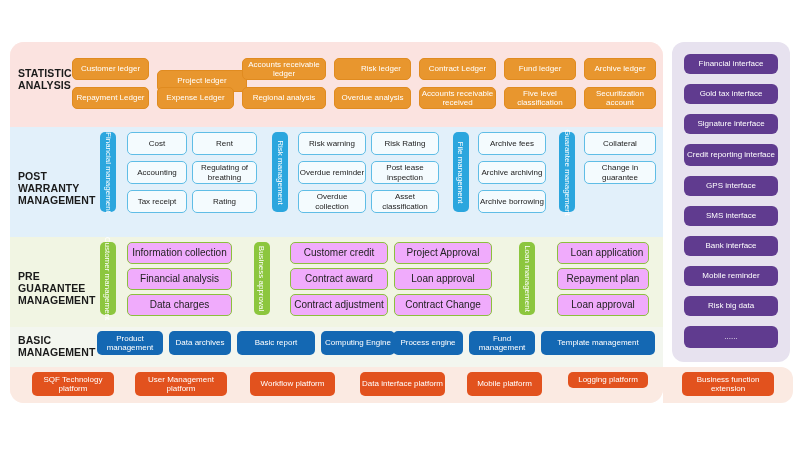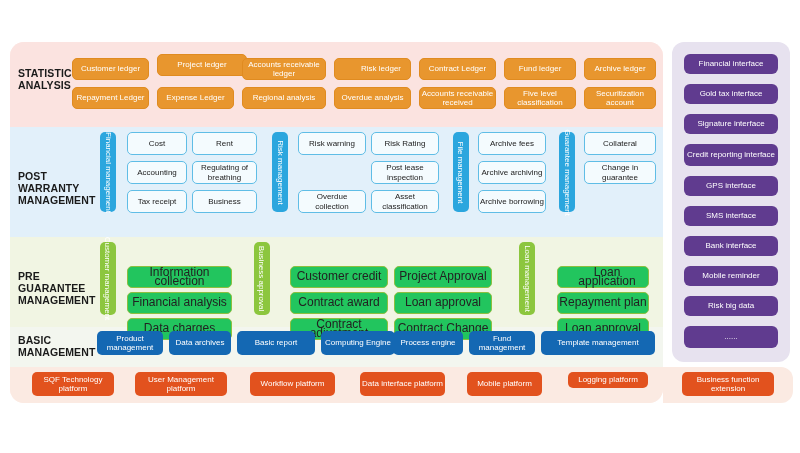--- a/index.html
+++ b/index.html
@@ -27,22 +27,22 @@
         justify-content:center;text-align:center;line-height:9.5px;
         box-sizing:border-box;}
 
   .orange{background:#e8962e;color:#ffffff;font-size:8px;
           border:1px solid #e08b20;}
   .blue-solid{background:#1468b3;color:#ffffff;font-size:8px;}
   .red{background:#e2521e;color:#ffffff;font-size:8px;}
 
   .card-blue{background:#f4fbfe;color:#222;font-size:8px;
              border:1px solid #5fbde6;border-radius:5px;}
-  .card-green{background:#22c55e;color:#222;font-size:12px;
-              border:1px solid #8cbf3f;border-radius:5px;margin-top:24px;}
+  .card-green{background:#f0abfc;color:#222;font-size:10px;
+              border:1px solid #8cbf3f;border-radius:5px;}
 
   
   .vtab{position:absolute;border-radius:5px;color:#fff;font-size:8px;
         display:flex;align-items:center;justify-content:center;}
   .vtab span{transform:rotate(90deg);white-space:nowrap;display:block;
              text-align:center;line-height:9px;}
   .vtab-blue{background:#2ba6de;}
   .vtab-green{background:#8cc63e;}
 
   
@@ -77,21 +77,21 @@
     <div class="row-label" style="top:228px;width:90px;">
       <div>PRE GUARANTEE</div>
       <div>MANAGEMENT</div>
     </div>
     <div class="row-label" style="top:292px;">
       <div>BASIC</div>
       <div>MANAGEMENT</div>
     </div>
 
     <div class="pill orange" style="left:62px;top:16px;width:77px;height:22px;">Customer ledger</div>
-    <div class="pill orange" style="left:147px;top:12px;width:90px;height:22px;">Project ledger</div>
+    <div class="pill orange" style="left:147px;top:28px;width:90px;height:22px;">Project ledger</div>
     <div class="pill orange" style="left:232px;top:16px;width:84px;height:22px;">Accounts receivable ledger</div>
     <div class="pill orange" style="left:324px;top:16px;width:77px;height:22px;padding-left:17px;">Risk ledger</div>
     <div class="pill orange" style="left:409px;top:16px;width:77px;height:22px;">Contract Ledger</div>
     <div class="pill orange" style="left:494px;top:16px;width:72px;height:22px;">Fund ledger</div>
     <div class="pill orange" style="left:574px;top:16px;width:72px;height:22px;">Archive ledger</div>
 
     <div class="pill orange" style="left:62px;top:45px;width:77px;height:22px;">Repayment Ledger</div>
     <div class="pill orange" style="left:147px;top:45px;width:77px;height:22px;">Expense Ledger</div>
     <div class="pill orange" style="left:232px;top:45px;width:84px;height:22px;">Regional analysis</div>
     <div class="pill orange" style="left:324px;top:45px;width:77px;height:22px;">Overdue analysis</div>
@@ -100,27 +100,28 @@
     <div class="pill orange" style="left:574px;top:45px;width:72px;height:22px;">Securitization account</div>
 
     <div class="vtab vtab-blue" style="left:90px;top:90px;width:16px;height:80px;">
       <span>Financial management</span>
     </div>
     <div class="pill card-blue" style="left:117px;top:90px;width:60px;height:23px;">Cost</div>
     <div class="pill card-blue" style="left:182px;top:90px;width:65px;height:23px;">Rent</div>
     <div class="pill card-blue" style="left:117px;top:119px;width:60px;height:23px;">Accounting</div>
     <div class="pill card-blue" style="left:182px;top:119px;width:65px;height:23px;">Regulating of breathing</div>
     <div class="pill card-blue" style="left:117px;top:148px;width:60px;height:23px;">Tax receipt</div>
-    <div class="pill card-blue" style="left:182px;top:148px;width:65px;height:23px;">Business</div>
+    <div class="pill card-blue" style="left:182px;top:148px;width:65px;height:23px;">Rating</div>
 
     <div class="vtab vtab-blue" style="left:262px;top:90px;width:16px;height:80px;">
       <span>Risk management</span>
     </div>
     <div class="pill card-blue" style="left:288px;top:90px;width:68px;height:23px;">Risk warning</div>
     <div class="pill card-blue" style="left:361px;top:90px;width:68px;height:23px;">Risk Rating</div>
+    <div class="pill card-blue" style="left:288px;top:119px;width:68px;height:23px;">Overdue reminder</div>
     <div class="pill card-blue" style="left:361px;top:119px;width:68px;height:23px;">Post lease inspection</div>
     <div class="pill card-blue" style="left:288px;top:148px;width:68px;height:23px;">Overdue collection</div>
     <div class="pill card-blue" style="left:361px;top:148px;width:68px;height:23px;">Asset classification</div>
 
     <div class="vtab vtab-blue" style="left:443px;top:90px;width:16px;height:80px;">
       <span>File management</span>
     </div>
     <div class="pill card-blue" style="left:468px;top:90px;width:68px;height:23px;">Archive fees</div>
     <div class="pill card-blue" style="left:468px;top:119px;width:68px;height:23px;">Archive archiving</div>
     <div class="pill card-blue" style="left:468px;top:148px;width:68px;height:23px;">Archive borrowing</div>

